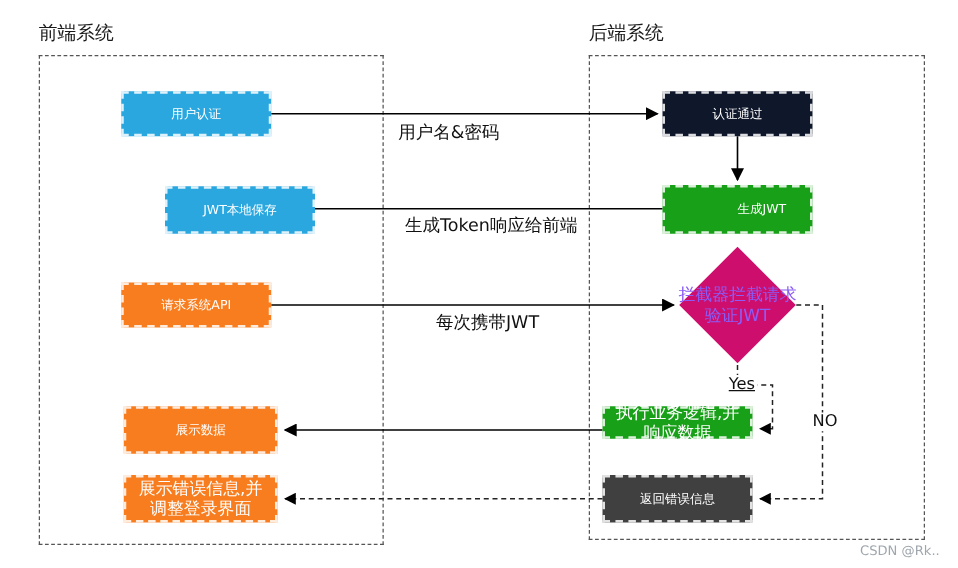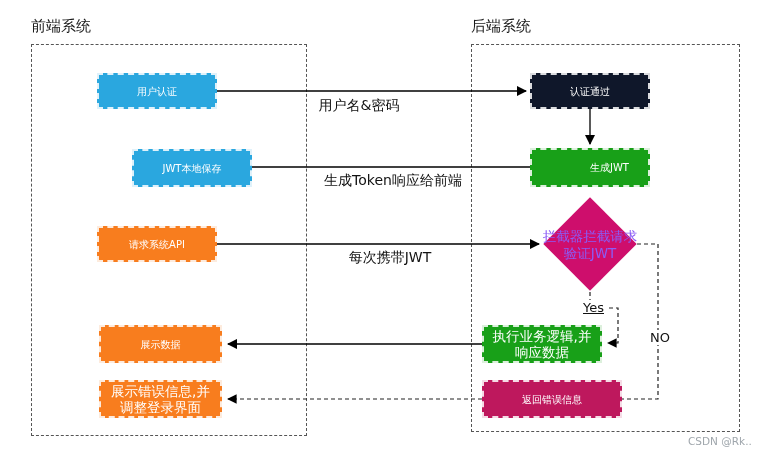--- a/index.html
+++ b/index.html
@@ -104,26 +104,26 @@
   <div class="node" style="left: 530px; top: 148px; width: 120px; height: 39px; background: rgb(24, 160, 24); padding-left: 39px;">
     <span class="l">生成JWT</span>
   </div>
 
   <div class="diamond-shape" style="left: 557px; top: 211px; width: 66px; height: 66px; background: rgb(206, 14, 108);"></div>
   <div class="diamond-label" style="left:520px;top:228px;width:140px;">
     <div>拦截器拦截请求</div>
     <div>验证JWT</div>
   </div>
 
-  <div class="node" style="left: 482px; top: 325px; width: 120px; height: 38px; font-size: 13.5px; line-height: 16px; background: rgb(24, 160, 24);">
+  <div class="node" style="left: 482px; top: 325px; width: 120px; height: 26px; font-size: 13.5px; line-height: 16px; background: rgb(24, 160, 24);">
     <span class="l">执行业务逻辑,并</span>
     <span class="l">响应数据</span>
   </div>
 
-  <div class="node" style="left: 482px; top: 380px; width: 140px; height: 38px; background: #be185d;">
+  <div class="node" style="left: 482px; top: 380px; width: 120px; height: 38px; background: #404040;">
     <span class="l">返回错误信息</span>
   </div>
 
   <div class="edge-label" style="left:304px;top:97px;width:110px;">用户名&amp;密码</div>
   <div class="edge-label" style="left:313px;top:172px;width:160px;">生成Token响应给前端</div>
   <div class="edge-label" style="left:340px;top:249px;width:100px;">每次携带JWT</div>
   <div class="branch-label" style="left:581px;top:300px;text-decoration:underline;">Yes</div>
   <div class="branch-label" style="left:648px;top:330px;">NO</div>
 
   <div class="watermark" style="left:688px;top:435px;">CSDN @Rk..</div>

